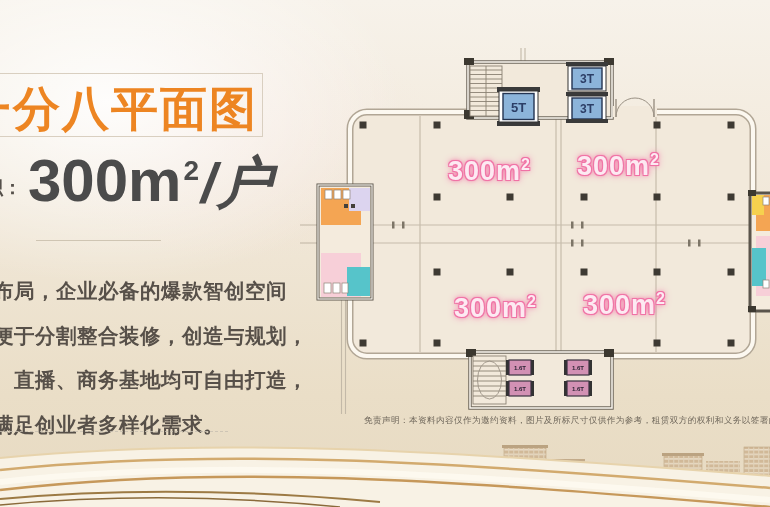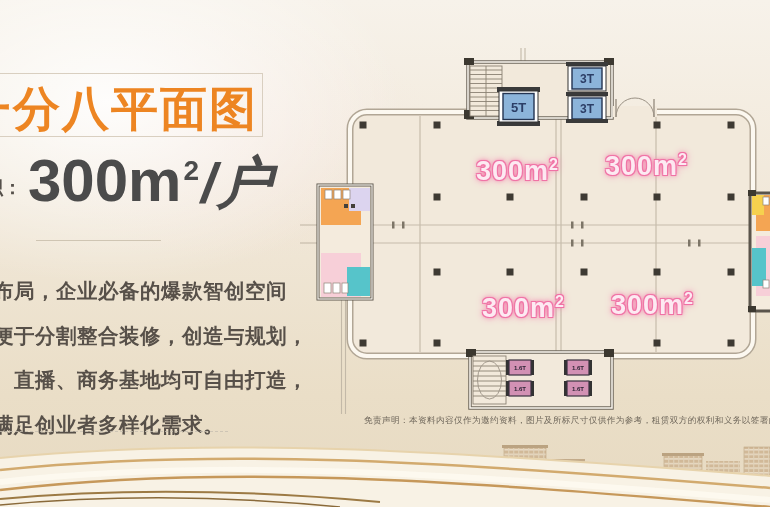--- a/index.html
+++ b/index.html
@@ -19,21 +19,21 @@
   .area-row{position:absolute;left:-16px;top:151px;display:flex;align-items:flex-end;color:#4b4b4b;white-space:nowrap;}
   .area-prefix{font-size:19px;font-weight:700;color:#55504a;margin:0 6px 10px 0;}
   .area-value{font-size:60px;font-weight:800;line-height:1;}
   .area-sup{font-size:28px;font-weight:800;line-height:1;margin:0 0 26px 2px;}
   .area-suffix{font-size:56px;font-weight:800;line-height:1;font-style:italic;margin-left:2px;}
   .divider{position:absolute;left:36px;top:240px;width:125px;height:1px;background:#cfc5b3;}
   .features{position:absolute;left:-7px;top:269px;width:330px;color:#575049;
     font-size:20.5px;font-weight:700;line-height:44.5px;letter-spacing:.5px;white-space:nowrap;}
   .unit-label{position:absolute;font-weight:800;font-size:27px;letter-spacing:1px;color:#fdeaf2;white-space:nowrap;
     text-shadow:0 0 2px #f27baa,0 0 5px #f06ba0,0 0 8px #f495bb,
-      1px 1px 0 #ef6ba2,-1px -1px 0 #ef6ba2,1px -1px 0 #ef6ba2,-1px 1px 0 #ef6ba2;margin-left:28px;}
+      1px 1px 0 #ef6ba2,-1px -1px 0 #ef6ba2,1px -1px 0 #ef6ba2,-1px 1px 0 #ef6ba2;}
   .unit-label sup{font-size:16px;}
   .disclaimer{position:absolute;left:364px;top:415px;width:404px;
     font-size:8.6px;color:#6e665a;letter-spacing:.4px;white-space:nowrap;}
   .dotline{position:absolute;left:0;top:431px;width:228px;border-top:1px dashed #c8c0b2;opacity:.8;}
 </style>
 </head>
 <body>
 
 <div class="canvas">
 

